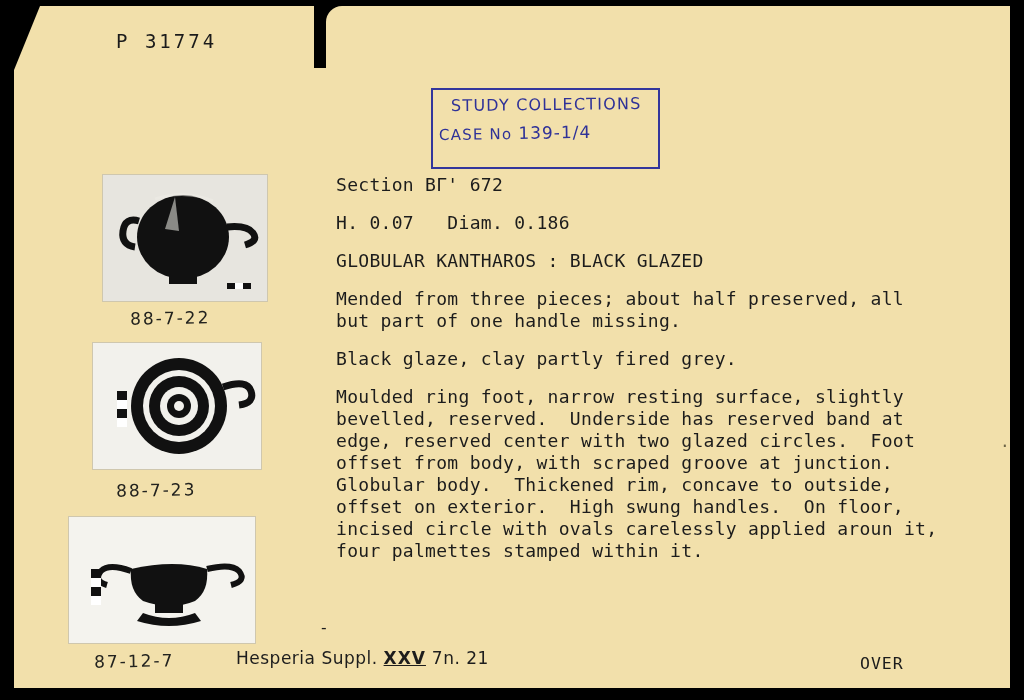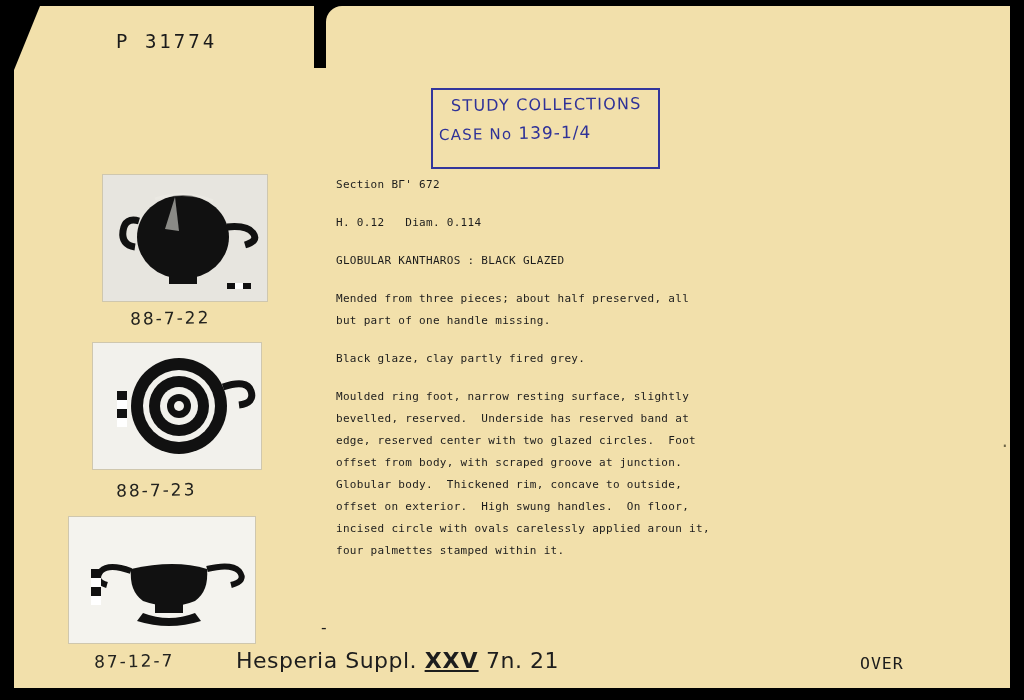--- a/index.html
+++ b/index.html
@@ -135,34 +135,34 @@
   #photo3 { left: 54px;  top: 510px; width: 186px; height: 126px; }
   #cap3   { left: 80px;  top: 645px; }
 
   
   #body-text {
     position: absolute;
     left: 322px;
     top: 168px;
     width: 660px;
     font-family: "DejaVu Sans Mono", monospace;
-    font-size: 11px;
+    font-size: 18px;
     line-height: 22px;
     color: #1c1c1c;
     letter-spacing: 0.3px;
   }
   #body-text p { margin: 0 0 16px 0; white-space: pre-wrap; }
 
   
   #footer-note {
     position: absolute;
     left: 222px;
     top: 642px;
     font-family: "DejaVu Sans", sans-serif;
-    font-size: 22px;
+    font-size: 17px;
     color: #1d1d1d;
     letter-spacing: 0.5px;
   }
   #footer-note .u { text-decoration: underline; font-weight: bold; letter-spacing: 1px;}
   #over-label {
     position: absolute;
     left: 846px;
     top: 632px;
     font-family: "DejaVu Sans Mono", monospace;
     font-size: 16.5px;
@@ -258,21 +258,21 @@
           <rect x="22" y="61" width="10" height="9" fill="#ffffff"></rect>
           <rect x="22" y="70" width="10" height="9" fill="#111111"></rect>
           <rect x="22" y="79" width="10" height="9" fill="#ffffff"></rect>
         </g>
       </svg>
     </div>
     <div id="cap3" class="photo-caption">87-12-7</div>
 
     <div id="body-text">
       <p>Section BΓ' 672</p>
-      <p>H. 0.12   Diam. 0.114</p>
+      <p>H. 0.07   Diam. 0.186</p>
       <p>GLOBULAR KANTHAROS : BLACK GLAZED</p>
       <p>Mended from three pieces; about half preserved, all
 but part of one handle missing.</p>
       <p>Black glaze, clay partly fired grey.</p>
       <p>Moulded ring foot, narrow resting surface, slightly
 bevelled, reserved.  Underside has reserved band at
 edge, reserved center with two glazed circles.  Foot
 offset from body, with scraped groove at junction.
 Globular body.  Thickened rim, concave to outside,
 offset on exterior.  High swung handles.  On floor,

